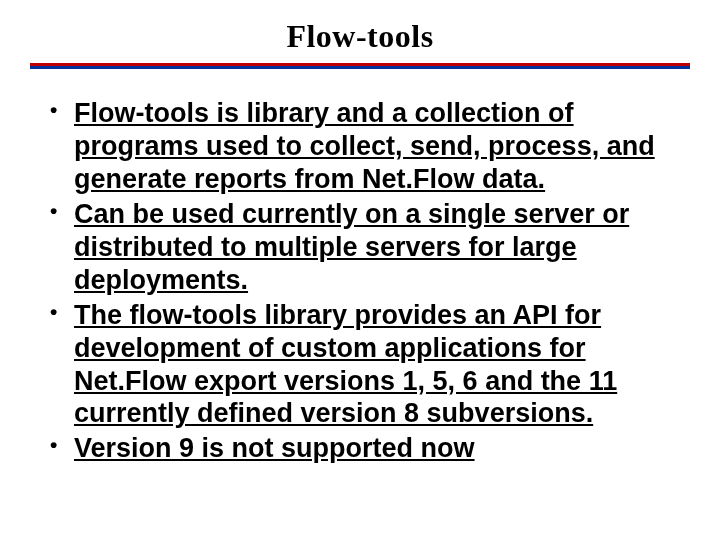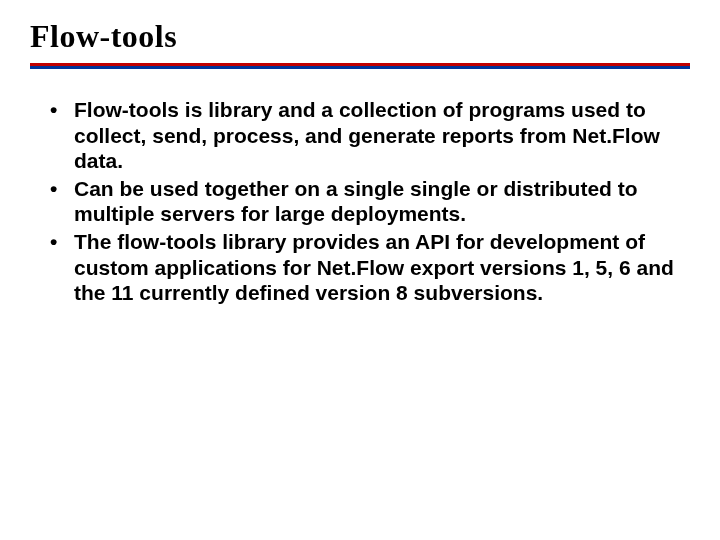--- a/index.html
+++ b/index.html
@@ -14,21 +14,21 @@
       font-family: Arial, Helvetica, sans-serif;
       color: #000000;
       overflow: hidden;
     }
     .slide {
       width: 100%;
       height: 100%;
       padding: 18px 30px;
     }
     .title {
-      text-align: left;
+      text-align: center;
       font-size: 32px;
       font-weight: bold;
       font-family: "Times New Roman", Georgia, serif;
       margin-bottom: 8px;
       letter-spacing: 0.5px;
     }
     .divider {
       height: 6px;
       margin-bottom: 28px;
     }
@@ -40,24 +40,25 @@
       height: 3px;
       background: #003399;
     }
     .bullets {
       list-style: none;
       padding-left: 14px;
     }
     .bullets li {
       position: relative;
       padding-left: 30px;
-      font-size: 21px;
+      font-size: 27px;
       font-weight: bold;
       line-height: 1.22;
       margin-bottom: 2px;
+      text-decoration: underline;
     }
     .bullets li::before {
       content: "•";
       position: absolute;
       left: 6px;
       top: 0;
       font-size: 21px;
       font-weight: bold;
     }
   </style>
@@ -65,16 +66,17 @@
 <body>
 
 <div class="slide">
   <h1 class="title">Flow-tools</h1>
   <div class="divider">
     <div class="line-red"></div>
     <div class="line-blue"></div>
   </div>
   <ul class="bullets">
     <li>Flow-tools  is  library  and  a collection of programs used to collect, send, process, and generate reports from Net.Flow data.</li>
-    <li>Can be  used together on a single single or distributed to multiple servers for large deployments.</li>
+    <li>Can be  used currently on a single server or distributed to multiple servers for large deployments.</li>
     <li>The flow-tools library  provides  an  API  for development  of  custom  applications for Net.Flow export versions 1, 5, 6 and the 11 currently defined version 8 subversions.</li>
+    <li>Version 9 is not supported now</li>
   </ul>
 </div>
 
 </body></html>

